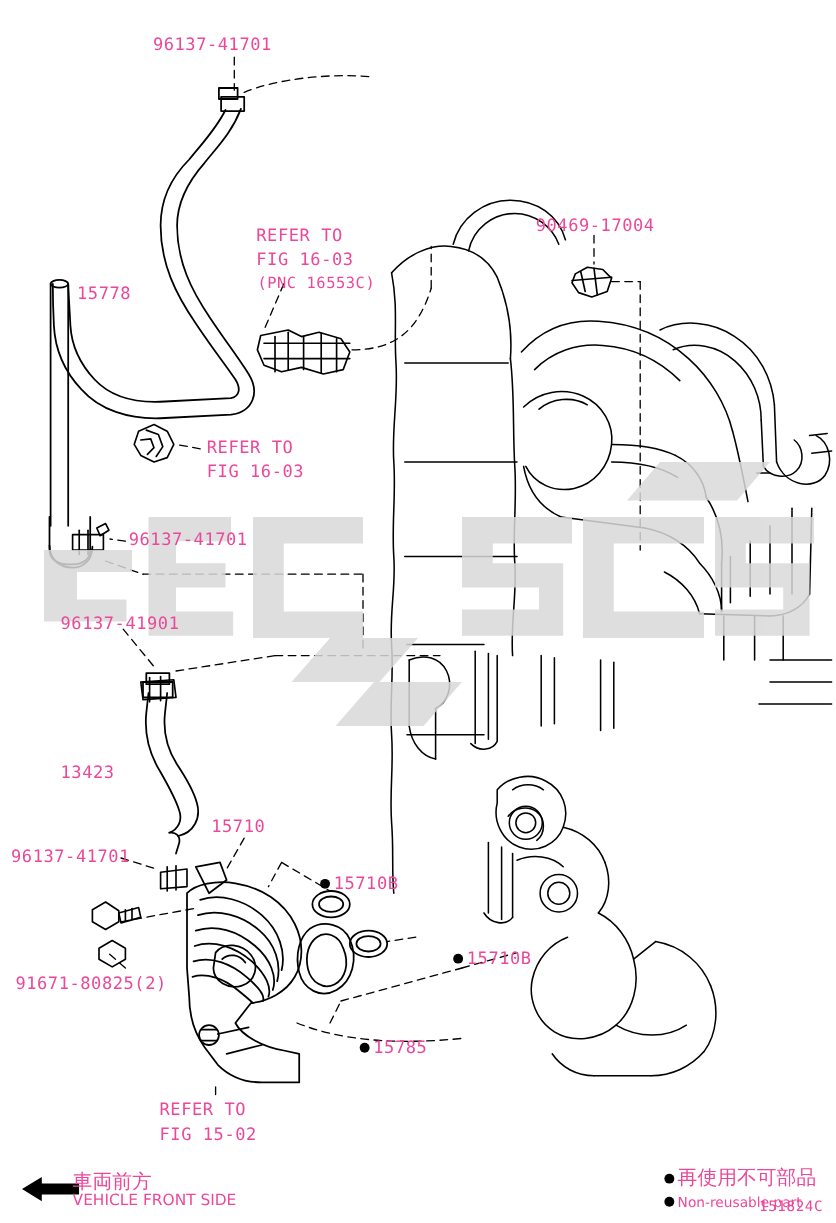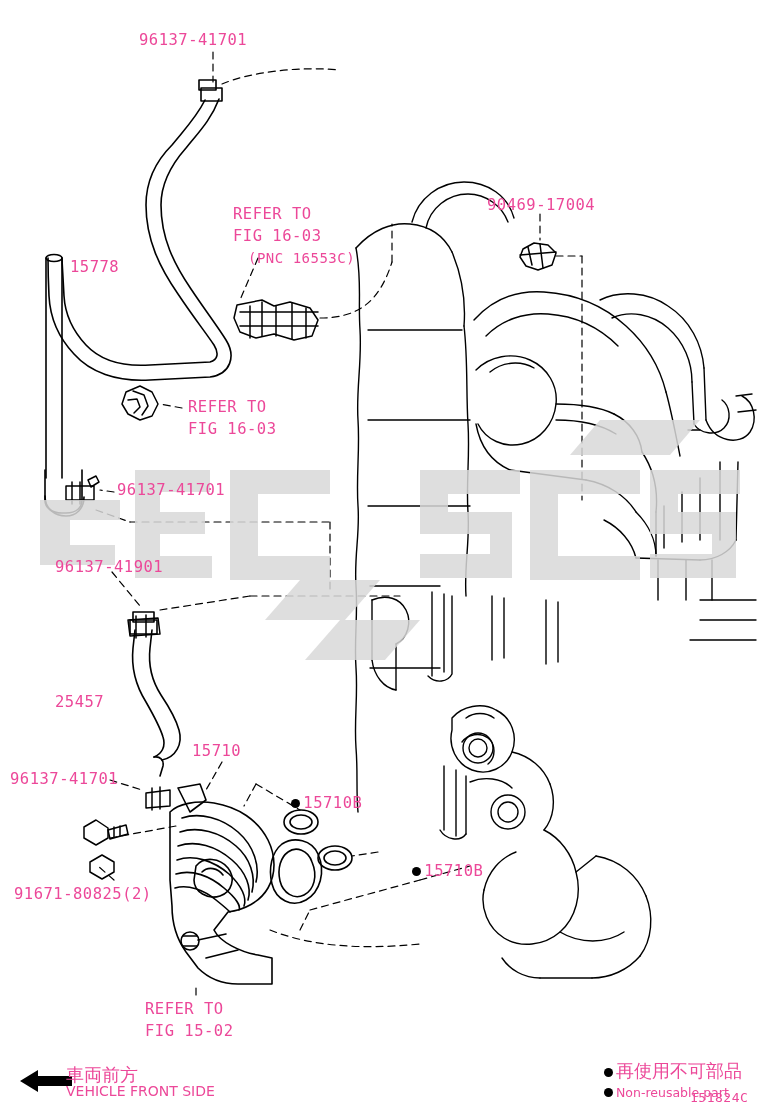--- a/index.html
+++ b/index.html
@@ -366,49 +366,52 @@
       <path d="M530 470 L 640 470 L 640 494 L 558 494 L 558 556 L 640 556 L 640 580 L 530 580 Z"></path>
       <path d="M650 470 L 740 470 L 740 494 L 678 494 L 678 512 L 736 512 L 736 578 L 650 578 L 650 554 L 712 554 L 712 534 L 650 534 Z"></path>
       <path d="M600 420 L 700 420 L 670 455 L 570 455 Z"></path>
     </g>
   </svg>
 
   <div class="label" style="left:139px; top:32px;">96137-41701</div>
 
   <div class="label" style="left:233px; top:206px;">REFER TO</div>
   <div class="label" style="left:233px; top:228px;">FIG 16-03</div>
-  <div class="label" style="left:248px; top:250px; font-size:14px;">(PNC 16553C)</div>
+  <div class="label" style="left:234px; top:250px; font-size:14px;">(PNC 16553C)</div>
 
   <div class="label" style="left:487px; top:197px;">90469-17004</div>
 
   <div class="label" style="left:60px; top:259px;margin-left:10px;">15778</div>
 
   <div class="label" style="left:188px; top:399px;">REFER TO</div>
   <div class="label" style="left:188px; top:421px;">FIG 16-03</div>
 
   <div class="label" style="left:117px; top:482px;">96137-41701</div>
 
   <div class="label" style="left:55px; top:559px;">96137-41901</div>
 
-  <div class="label" style="left:55px; top:694px;">25457</div>
+  <div class="label" style="left:55px; top:694px;">13423</div>
 
   <div class="label" style="left:192px; top:743px;">15710</div>
 
   <div class="label" style="left:10px; top:771px;">96137-41701</div>
 
   <div class="label" style="left:252px; top:777px;">
     <span class="dot"></span><span>15710B</span>
   </div>
 
   <div class="label" style="left:373px; top:845px;">
     <span class="dot"></span><span>15710B</span>
   </div>
 
   <div class="label" style="left:14px; top:886px;">91671-80825(2)</div>
 
+  <div class="label" style="left:288px; top:926px;">
+    <span class="dot"></span><span>15785</span>
+  </div>
 
   <div class="label" style="left:145px; top:1001px;">REFER TO</div>
   <div class="label" style="left:145px; top:1023px;">FIG 15-02</div>
 
   <div style="position:absolute; left:604px; top:1061px;">
     <span class="dot"></span><span class="label jp" style="position:static;">再使用不可部品</span>
   </div>
   <div style="position:absolute; left:604px; top:1082px;">
     <span class="dot"></span><span class="label legend" style="position:static;">Non-reusable part</span>
   </div>

